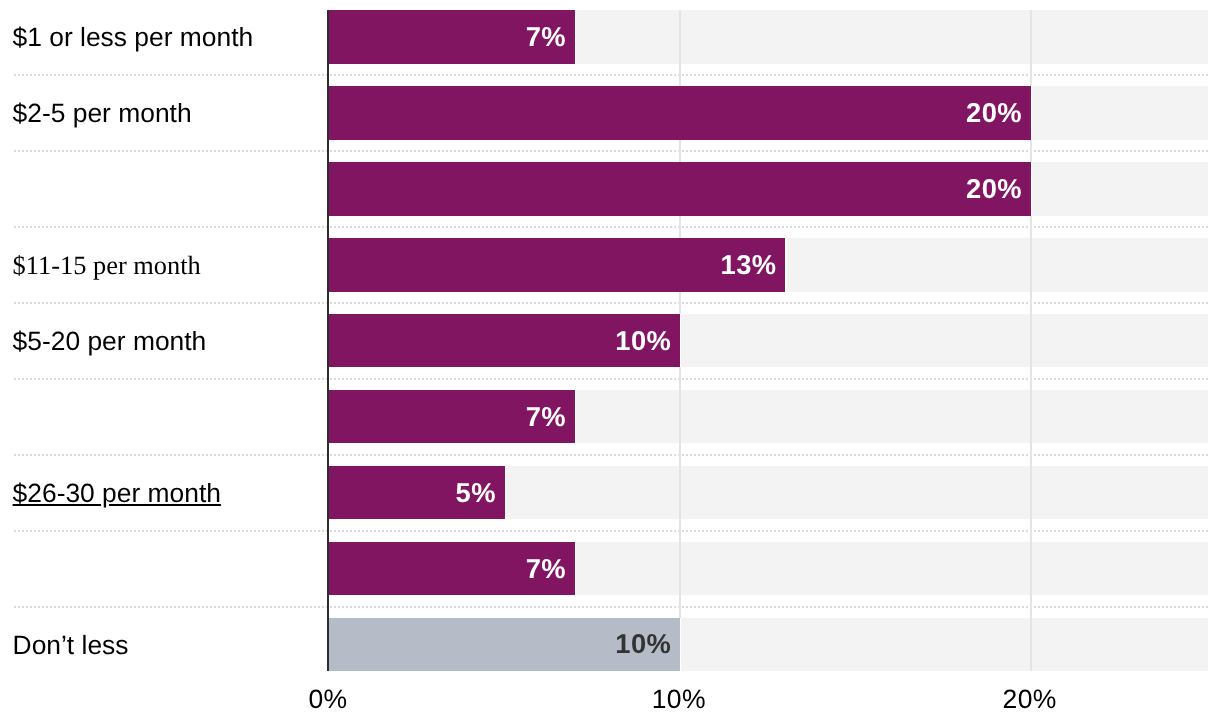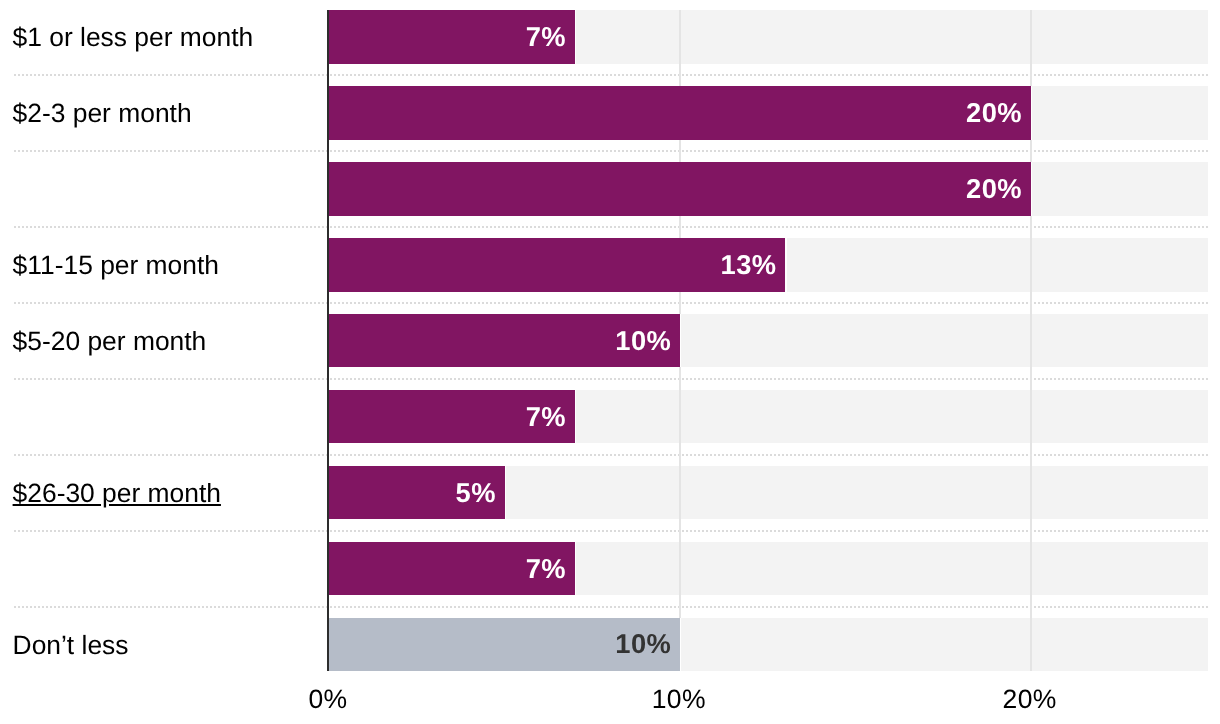--- a/index.html
+++ b/index.html
@@ -83,22 +83,22 @@
     <div class="bar" style="left: 329.2px; top: 465.7px; width: 175.4px; height: 53.7px;"></div>
     <div class="baredge" style="left: 504.6px; top: 465.7px; height: 53.7px;"></div>
     <div class="bar" style="left: 329.2px; top: 541.65px; width: 245.56px; height: 53.7px;"></div>
     <div class="baredge" style="left: 574.76px; top: 541.65px; height: 53.7px;"></div>
     <div class="bar alt" style="left: 329.2px; top: 617.6px; width: 350.8px; height: 53.7px;"></div>
     <div class="baredge" style="left: 680px; top: 617.6px; height: 53.7px;"></div>
   </div>
 
   <div class="layer" id="layer-labels">
     <div class="catlabel" style="top: 19.25px;">$1 or less per month</div>
-    <div class="catlabel" style="top: 95.2px;">$2-3 per month</div>
-    <div class="catlabel" style="top: 247.1px;">$11-15 per month</div>
+    <div class="catlabel" style="top: 95.2px;">$2-5 per month</div>
+    <div class="catlabel" style="top: 247.1px; font-family: Liberation Serif, serif;">$11-15 per month</div>
     <div class="catlabel" style="top: 323.05px;">$5-20 per month</div>
     <div class="catlabel" style="top: 474.95px; text-decoration: underline;">$26-30 per month</div>
     <div class="catlabel" style="top: 626.85px;">Don’t less</div>
 
     <div class="barlabel" style="left: 329.2px; top: 18.85px; width: 236.86px;">7%</div>
     <div class="barlabel" style="left: 329.2px; top: 94.8px; width: 692.9px;">20%</div>
     <div class="barlabel" style="left: 329.2px; top: 170.75px; width: 692.9px;">20%</div>
     <div class="barlabel" style="left: 329.2px; top: 246.7px; width: 447.34px;">13%</div>
     <div class="barlabel" style="left: 329.2px; top: 322.65px; width: 342.1px;">10%</div>
     <div class="barlabel" style="left: 329.2px; top: 398.6px; width: 236.86px;">7%</div>

